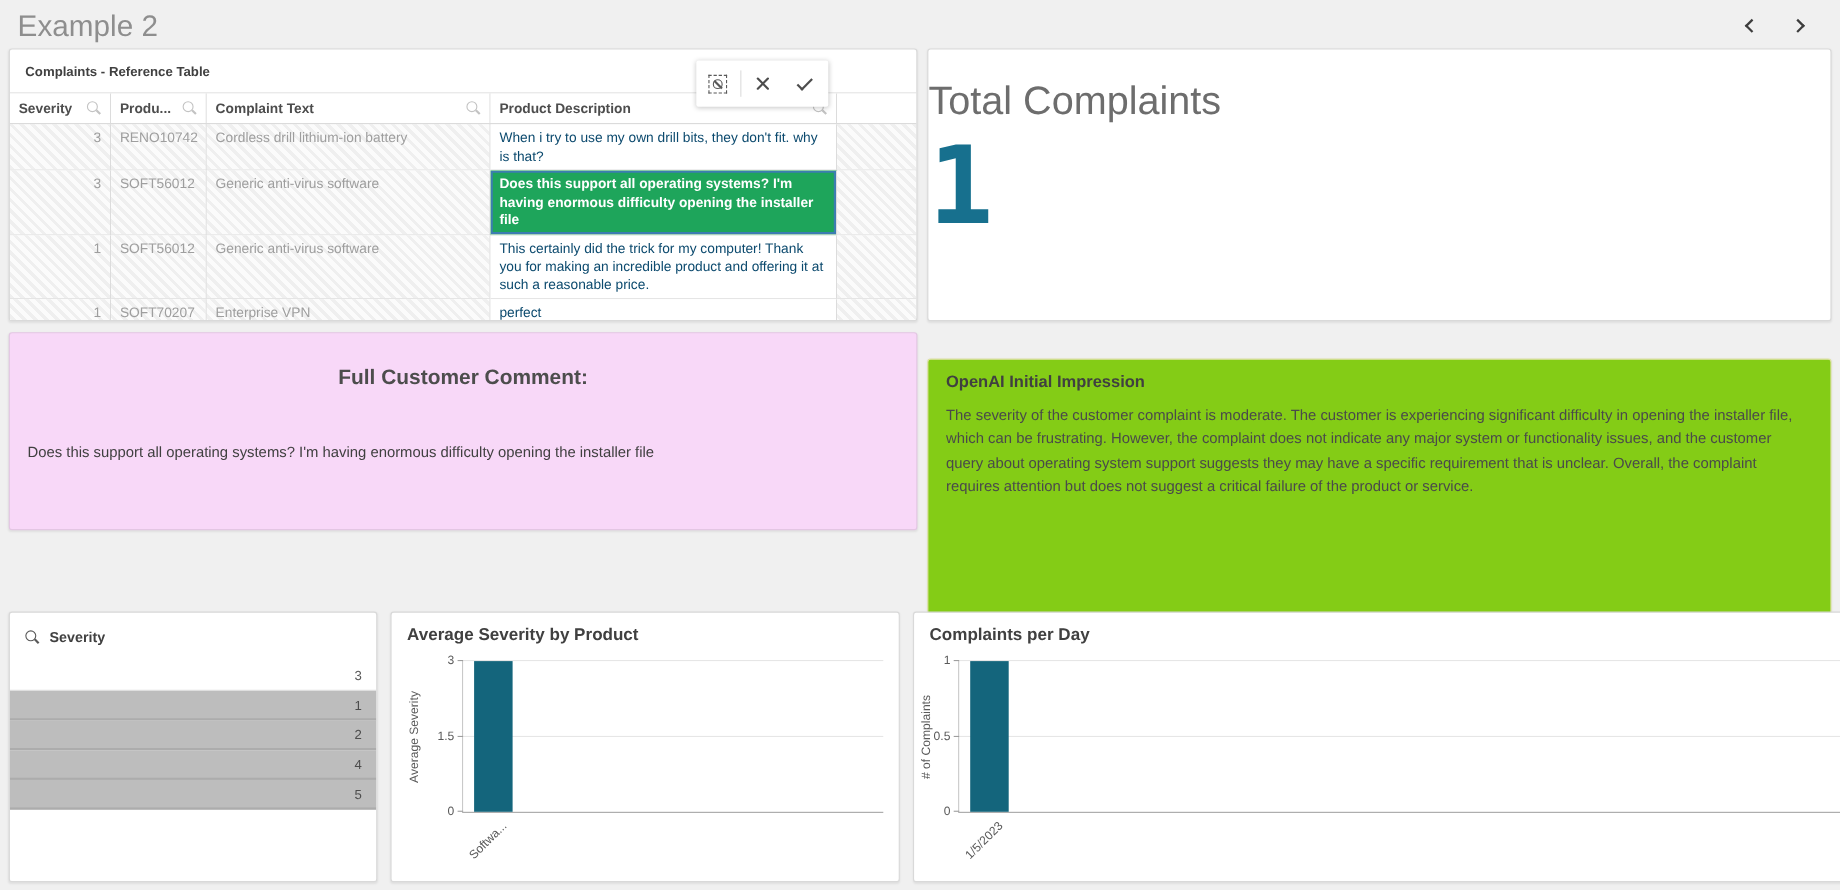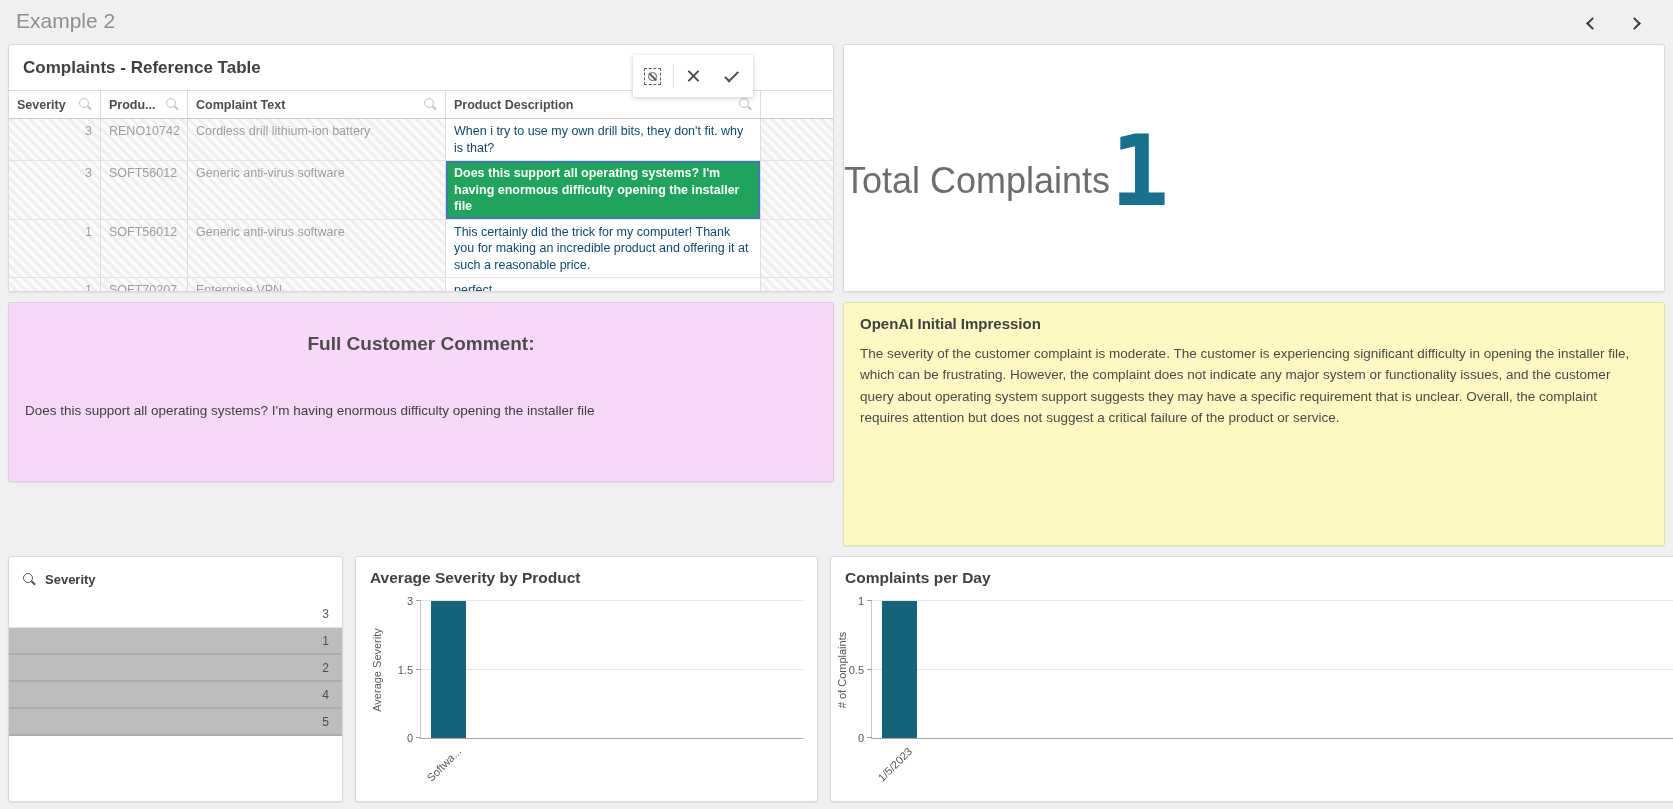--- a/index.html
+++ b/index.html
@@ -1,28 +1,28 @@
 <!DOCTYPE html>
 <html><head>
 <meta charset="utf-8">
 <style>
   * { margin:0; padding:0; box-sizing:border-box; }
   html,body { background:#f0f0f0; font-family:"Liberation Sans", sans-serif; }
   .stage { position:relative; width:1673px; height:809px; background:#f0f0f0; overflow:hidden; }
 
-  .page-title { position:absolute; left:16px; top:9px; font-size:21px; color:#8e8e8e; }
+  .page-title { position:absolute; left:16px; top:9px; font-size:27px; color:#8e8e8e; }
   .nav { position:absolute; right:30px; top:14px; display:flex; gap:24px; }
   .chev { width:18px; height:18px; display:flex; align-items:center; justify-content:center; cursor:pointer; }
   .chevron { width:9px; height:9px; border:solid #3d3d3d; border-width:0 2px 2px 0; display:inline-block; }
   .chevron.l { transform:rotate(135deg); }
   .chevron.r { transform:rotate(-45deg); }
 
   .panel { position:absolute; background:#fff; border:1px solid #d9d9d9; border-radius:3px;
            box-shadow:0 1px 2px rgba(0,0,0,.07); overflow:hidden; }
-  .panel-title { font-size:17px; font-weight:bold; color:#404040; padding:13px 14px 0 14px; }
+  .panel-title { font-size:12px; font-weight:bold; color:#404040; padding:13px 14px 0 14px; }
 
   
   .table-panel { left:8px; top:44px; width:826px; height:248px; }
   .tgrid { display:grid; grid-template-columns:92px 87px 258px 315px 1fr; }
   .thead { margin-top:12px; border-top:1px solid #dcdcdc; border-bottom:1px solid #c9c9c9; }
   .th-cell { display:flex; align-items:center; justify-content:space-between; height:27px;
              padding:0 8px; font-size:12.5px; font-weight:600; color:#4d4d4d;
              border-right:1px solid #dcdcdc; cursor:pointer; background:#fff; }
   .th-cell:last-child { border-right:none; }
   .trow > div { border-right:1px solid #dcdcdc; border-bottom:1px solid #e3e3e3; padding:4px 8px;
@@ -45,21 +45,21 @@
                          background:#595959; transform:rotate(45deg); }
   .icon-x { width:15px; height:15px; position:relative; display:inline-block; }
   .icon-x::before,.icon-x::after { content:''; position:absolute; left:0; top:6.5px; width:15px; height:2px;
                                    background:#4d4d4d; border-radius:1px; }
   .icon-x::before { transform:rotate(45deg); } .icon-x::after { transform:rotate(-45deg); }
   .icon-check { width:14px; height:7px; border-left:2px solid #4d4d4d; border-bottom:2px solid #4d4d4d;
                 transform:rotate(-45deg) translateY(-2px); display:inline-block; }
 
   
   .kpi-panel { left:843px; top:44px; width:822px; height:248px; }
-  .kpi-inner { height:100%; display:flex; flex-direction:row; align-items:center; padding-right:160px; }
+  .kpi-inner { height:100%; display:flex; flex-direction:column; align-items:flex-start; padding-right:160px; }
   .kpi-title { margin-top:26px; font-size:36px; color:#6d6d6d; }
   .kpi-value { margin-top:6px; font-family:"DejaVu Sans Mono", monospace; font-weight:bold;
                font-size:98px; line-height:1.05; }
 
   
   .pink-panel { left:8px; top:302px; width:826px; height:180px; border-color:#e3c6e3; }
   .pink-title { margin-top:30px; text-align:center; font-size:19px; font-weight:bold; color:#4d4d4d; }
   .pink-body { margin:48px 16px 0 16px; font-size:13.5px; color:#404040; }
   .yellow-panel { left:843px; top:302px; width:822px; height:244px; border-color:#dde2a0; }
   .yellow-title { padding:12px 16px 0 16px; font-size:15px; font-weight:bold; color:#404040; }
@@ -188,21 +188,21 @@
       <div class="kpi-title">Total Complaints</div>
       <div class="kpi-value" style="color: rgb(23, 112, 142);">1</div>
     </div>
   </div>
 
   <div class="panel pink-panel" style="background: rgb(248, 216, 248);">
     <div class="pink-title">Full Customer Comment:</div>
     <div class="pink-body">Does this support all operating systems? I'm having enormous difficulty opening the installer file</div>
   </div>
 
-  <div class="panel yellow-panel" style="background: #fef9c3;">
+  <div class="panel yellow-panel" style="background: #84cc16; margin-top: 24px;">
     <div class="yellow-title">OpenAI Initial Impression</div>
     <div class="yellow-body">The severity of the customer complaint is moderate. The customer is experiencing significant difficulty in opening the installer file, which can be frustrating. However, the complaint does not indicate any major system or functionality issues, and the customer query about operating system support suggests they may have a specific requirement that is unclear. Overall, the complaint requires attention but does not suggest a critical failure of the product or service.</div>
   </div>
 
   <div class="panel filter-panel">
     <div class="filter-header">
       <span class="mag dark"></span>
       <span class="filter-title">Severity</span>
     </div>
     <div class="filter-list">

